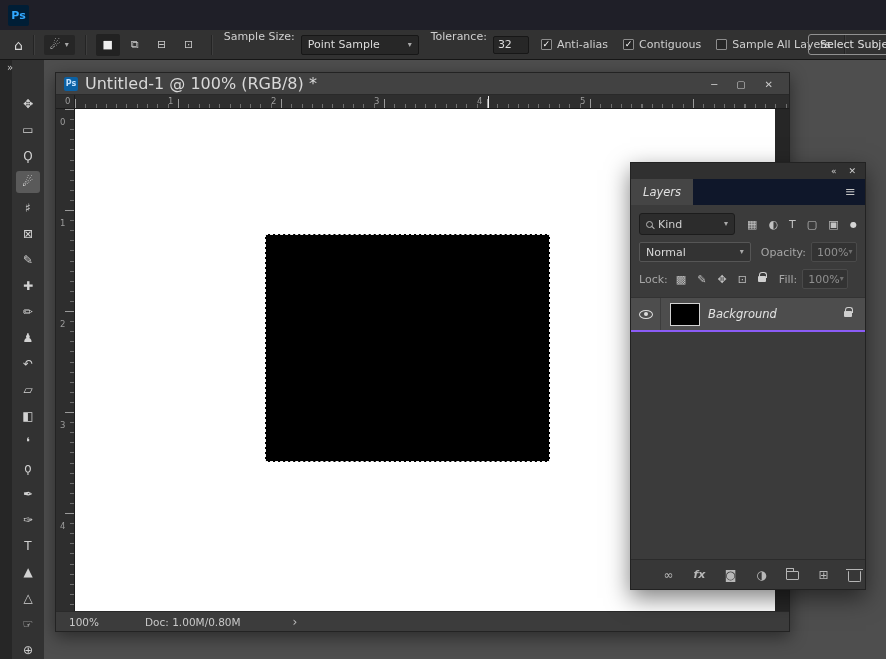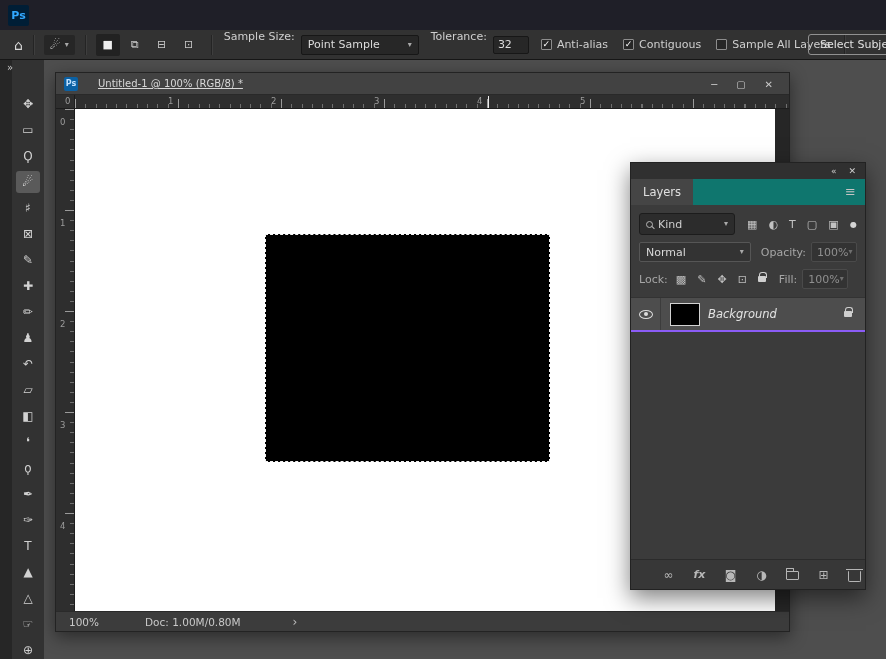--- a/index.html
+++ b/index.html
@@ -50,21 +50,21 @@
     font-size:12px;color:#d2d2d2;}
   .tool.selected{background:#5a5a5a;border-radius:3px;color:#fff;}
 
   
   .doc-window{position:absolute;left:55px;top:72px;width:735px;height:560px;background:#3a3a3a;
     border:1px solid #232323;box-shadow:0 5px 16px rgba(0,0,0,.45);z-index:2;overflow:hidden;}
   .titlebar{position:absolute;left:0;top:0;right:0;height:22px;background:#424242;
     border-bottom:1px solid #292929;display:flex;align-items:center;}
   .doc-icon{width:14px;height:14px;margin-left:8px;background:#0b61a4;border-radius:2px;color:#bfe0ff;
     font-size:8px;font-weight:bold;display:flex;align-items:center;justify-content:center;flex:none;}
-  .title{margin-left:20px;font-size:10px;color:#d8d8d8;white-space:nowrap;text-decoration:underline;}
+  .title{margin-left:7px;font-size:16px;color:#d8d8d8;white-space:nowrap;}
   .win-btns{position:absolute;right:16px;top:0;height:22px;display:flex;align-items:center;gap:19px;}
   .win-btn{font-size:10px;color:#c9c9c9;}
   .ruler-corner{position:absolute;left:0;top:22px;width:19px;height:14px;background:#2e2e2e;
     border-right:1px solid #1d1d1d;border-bottom:1px solid #1d1d1d;}
   .ruler-h{position:absolute;left:19px;top:22px;width:716px;height:14px;background:#2e2e2e;
     border-bottom:1px solid #1d1d1d;}
   .ruler-h .num{position:absolute;top:1px;font-size:8.5px;color:#9c9c9c;}
   .ticks-minor-h{position:absolute;left:0;right:0;bottom:0;height:4px;
     background:repeating-linear-gradient(to right,#6f6f6f 0 1px,transparent 1px 10.3px);}
   .ticks-major-h{position:absolute;left:0;right:0;bottom:0;height:9px;
@@ -86,21 +86,21 @@
   .zoom{margin-left:13px;}
   .doc-info{margin-left:46px;}
   .status-chevron{margin-left:52px;font-size:12px;color:#bdbdbd;}
 
   
   .layers-panel{position:absolute;left:630px;top:162px;width:236px;height:428px;background:#3b3b3b;
     border:1px solid #222;box-shadow:0 8px 22px rgba(0,0,0,.5);z-index:10;}
   .panel-top{position:absolute;left:0;top:0;right:0;height:16px;background:#303030;
     display:flex;justify-content:flex-end;align-items:center;gap:12px;padding-right:9px;}
   .panel-top-icon{font-size:9px;color:#cfcfcf;line-height:1;}
-  .tab-bar{position:absolute;left:0;top:16px;right:0;height:26px;background:#0f766e;}
+  .tab-bar{position:absolute;left:0;top:16px;right:0;height:26px;background:#0f172a;font-style:italic;}
   .tab{position:absolute;left:0;top:0;width:62px;height:26px;background:#454545;color:#e0e0e0;
     font-size:11.5px;display:flex;align-items:center;justify-content:center;}
   .panel-menu{position:absolute;right:9px;top:5px;font-size:13px;color:#c5c5c5;}
   .panel-body{position:absolute;left:0;top:42px;right:0;bottom:30px;overflow:hidden;}
   .filter-row{display:flex;align-items:center;margin:8px 8px 0 8px;}
   .kind-select{display:flex;align-items:center;width:96px;height:22px;background:#2c2c2c;
     border:1px solid #1c1c1c;border-radius:3px;padding:0 6px;font-size:11px;color:#cfcfcf;}
   .kind-select .caret{margin-left:auto;}
   .search-icon{width:7px;height:7px;border:1px solid #b5b5b5;border-radius:50%;position:relative;
     margin-right:5px;flex:none;}

